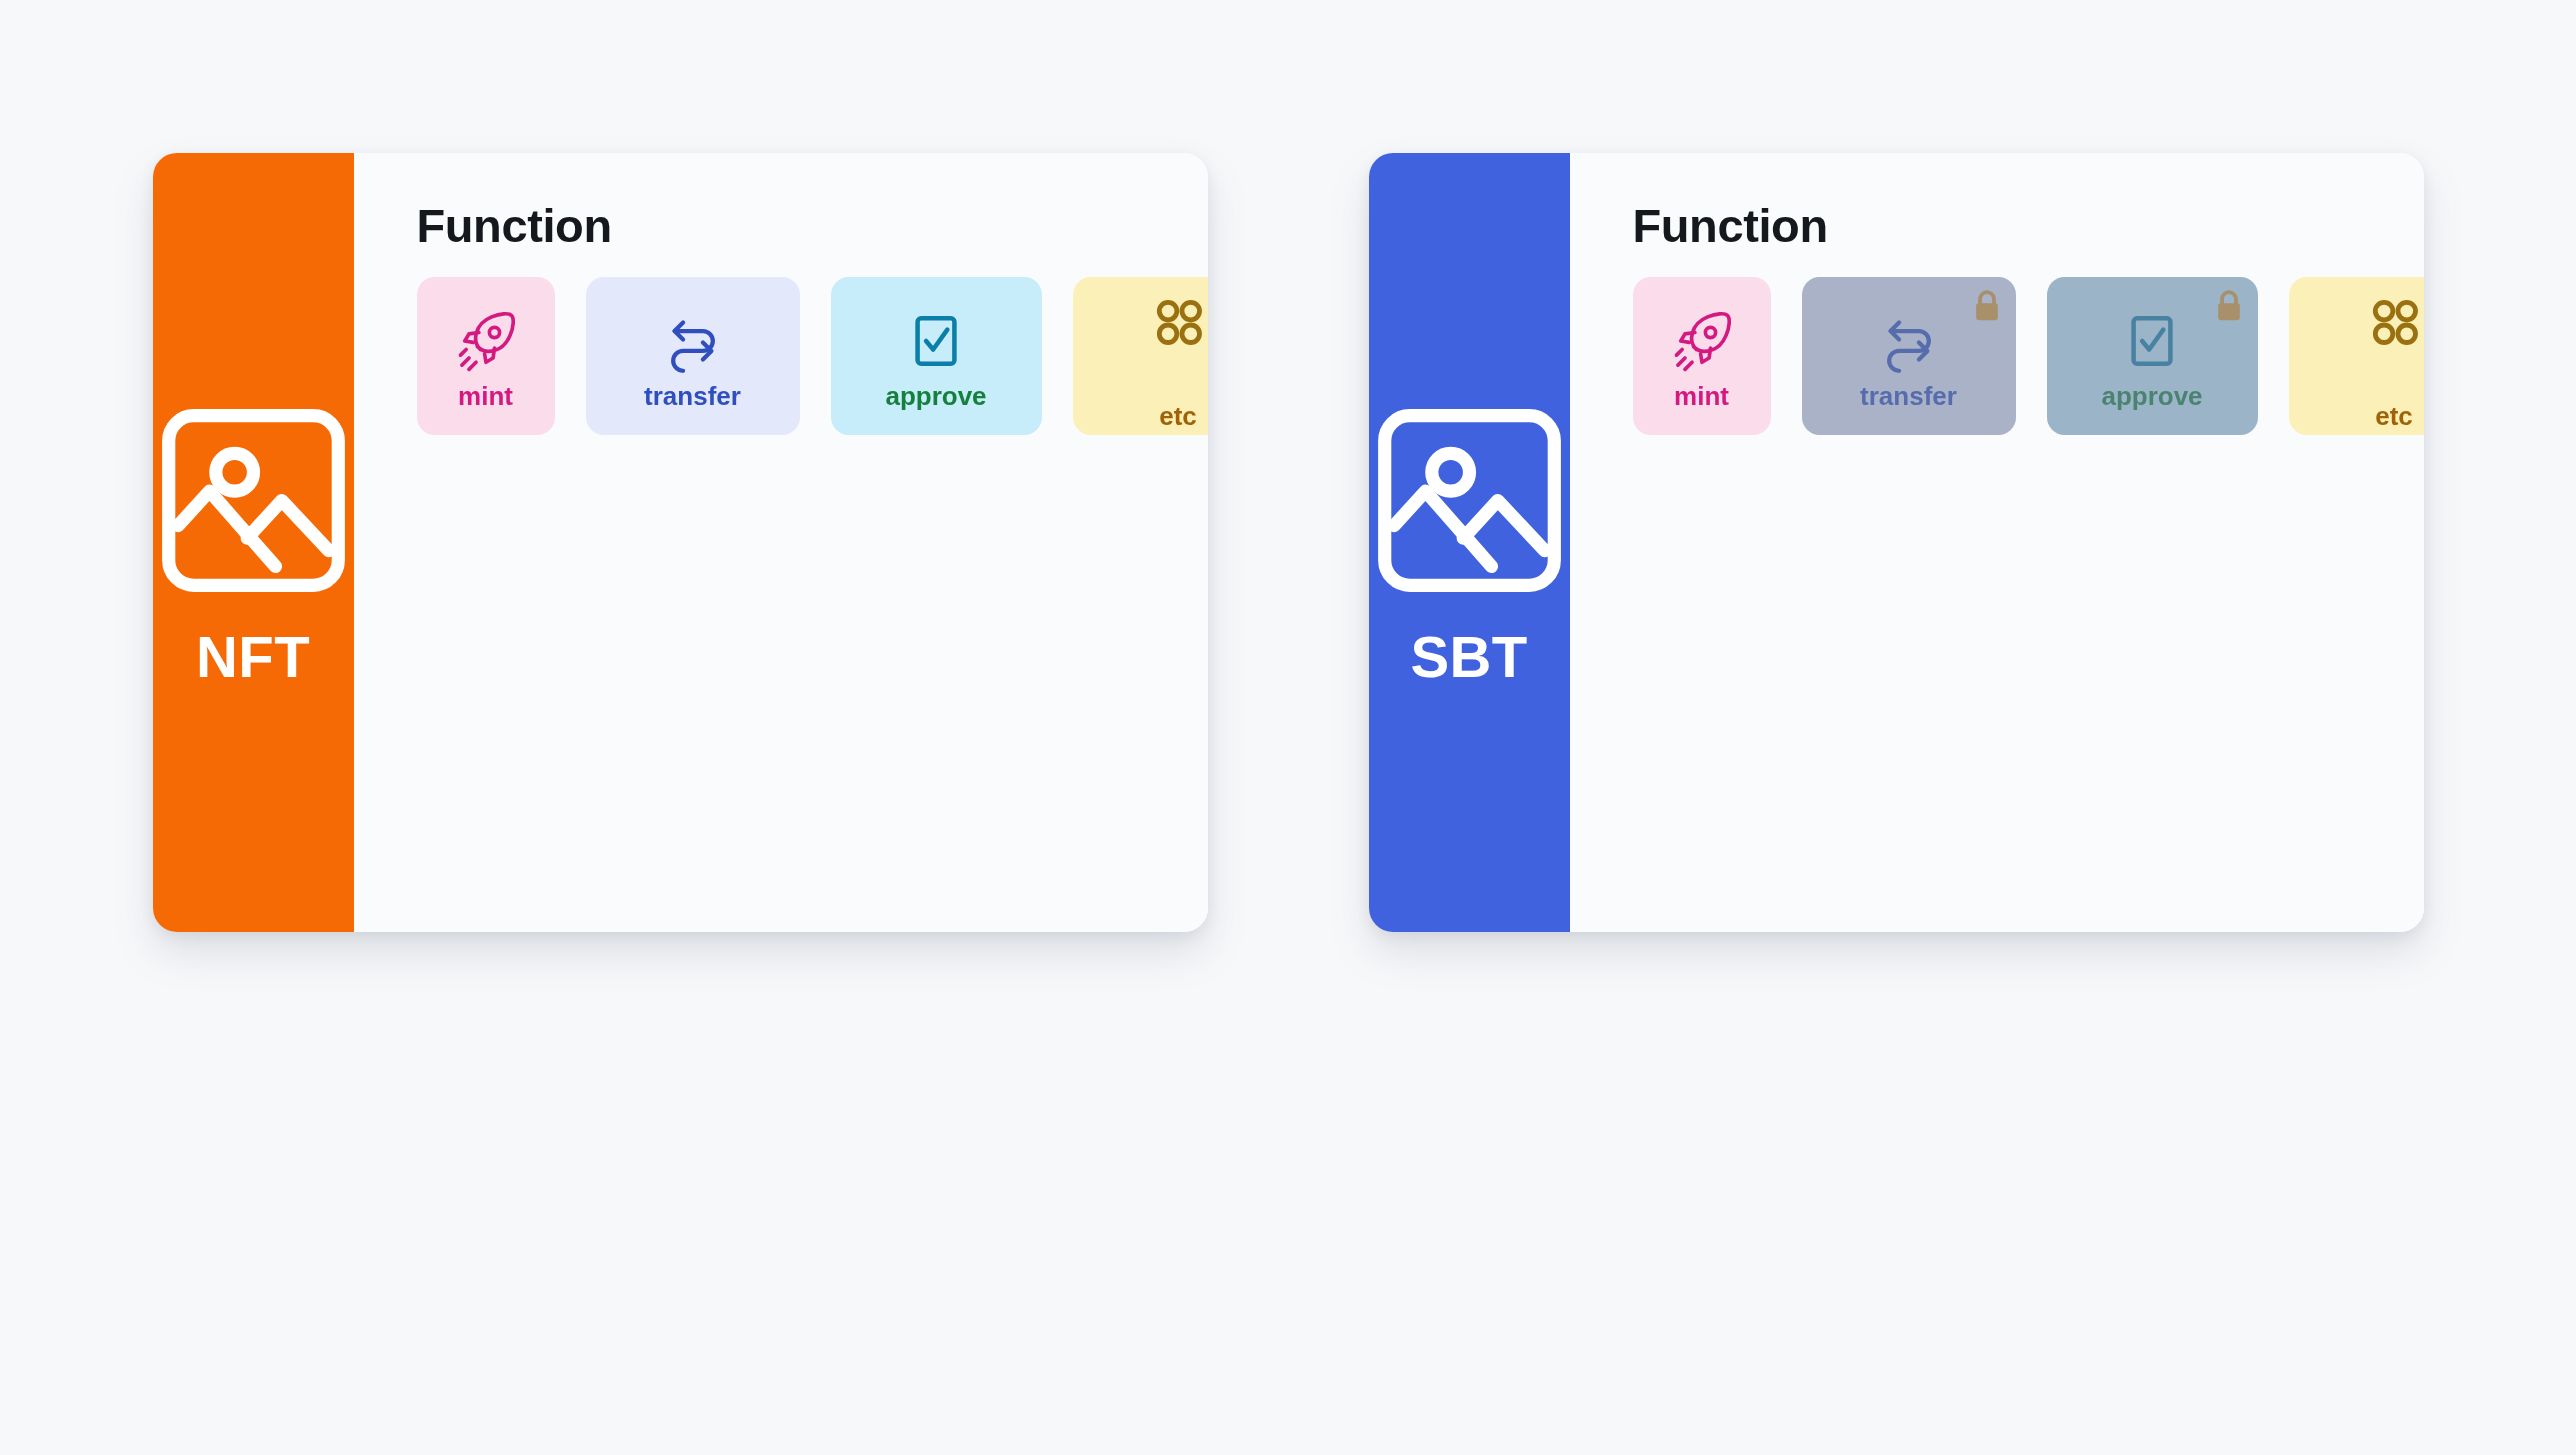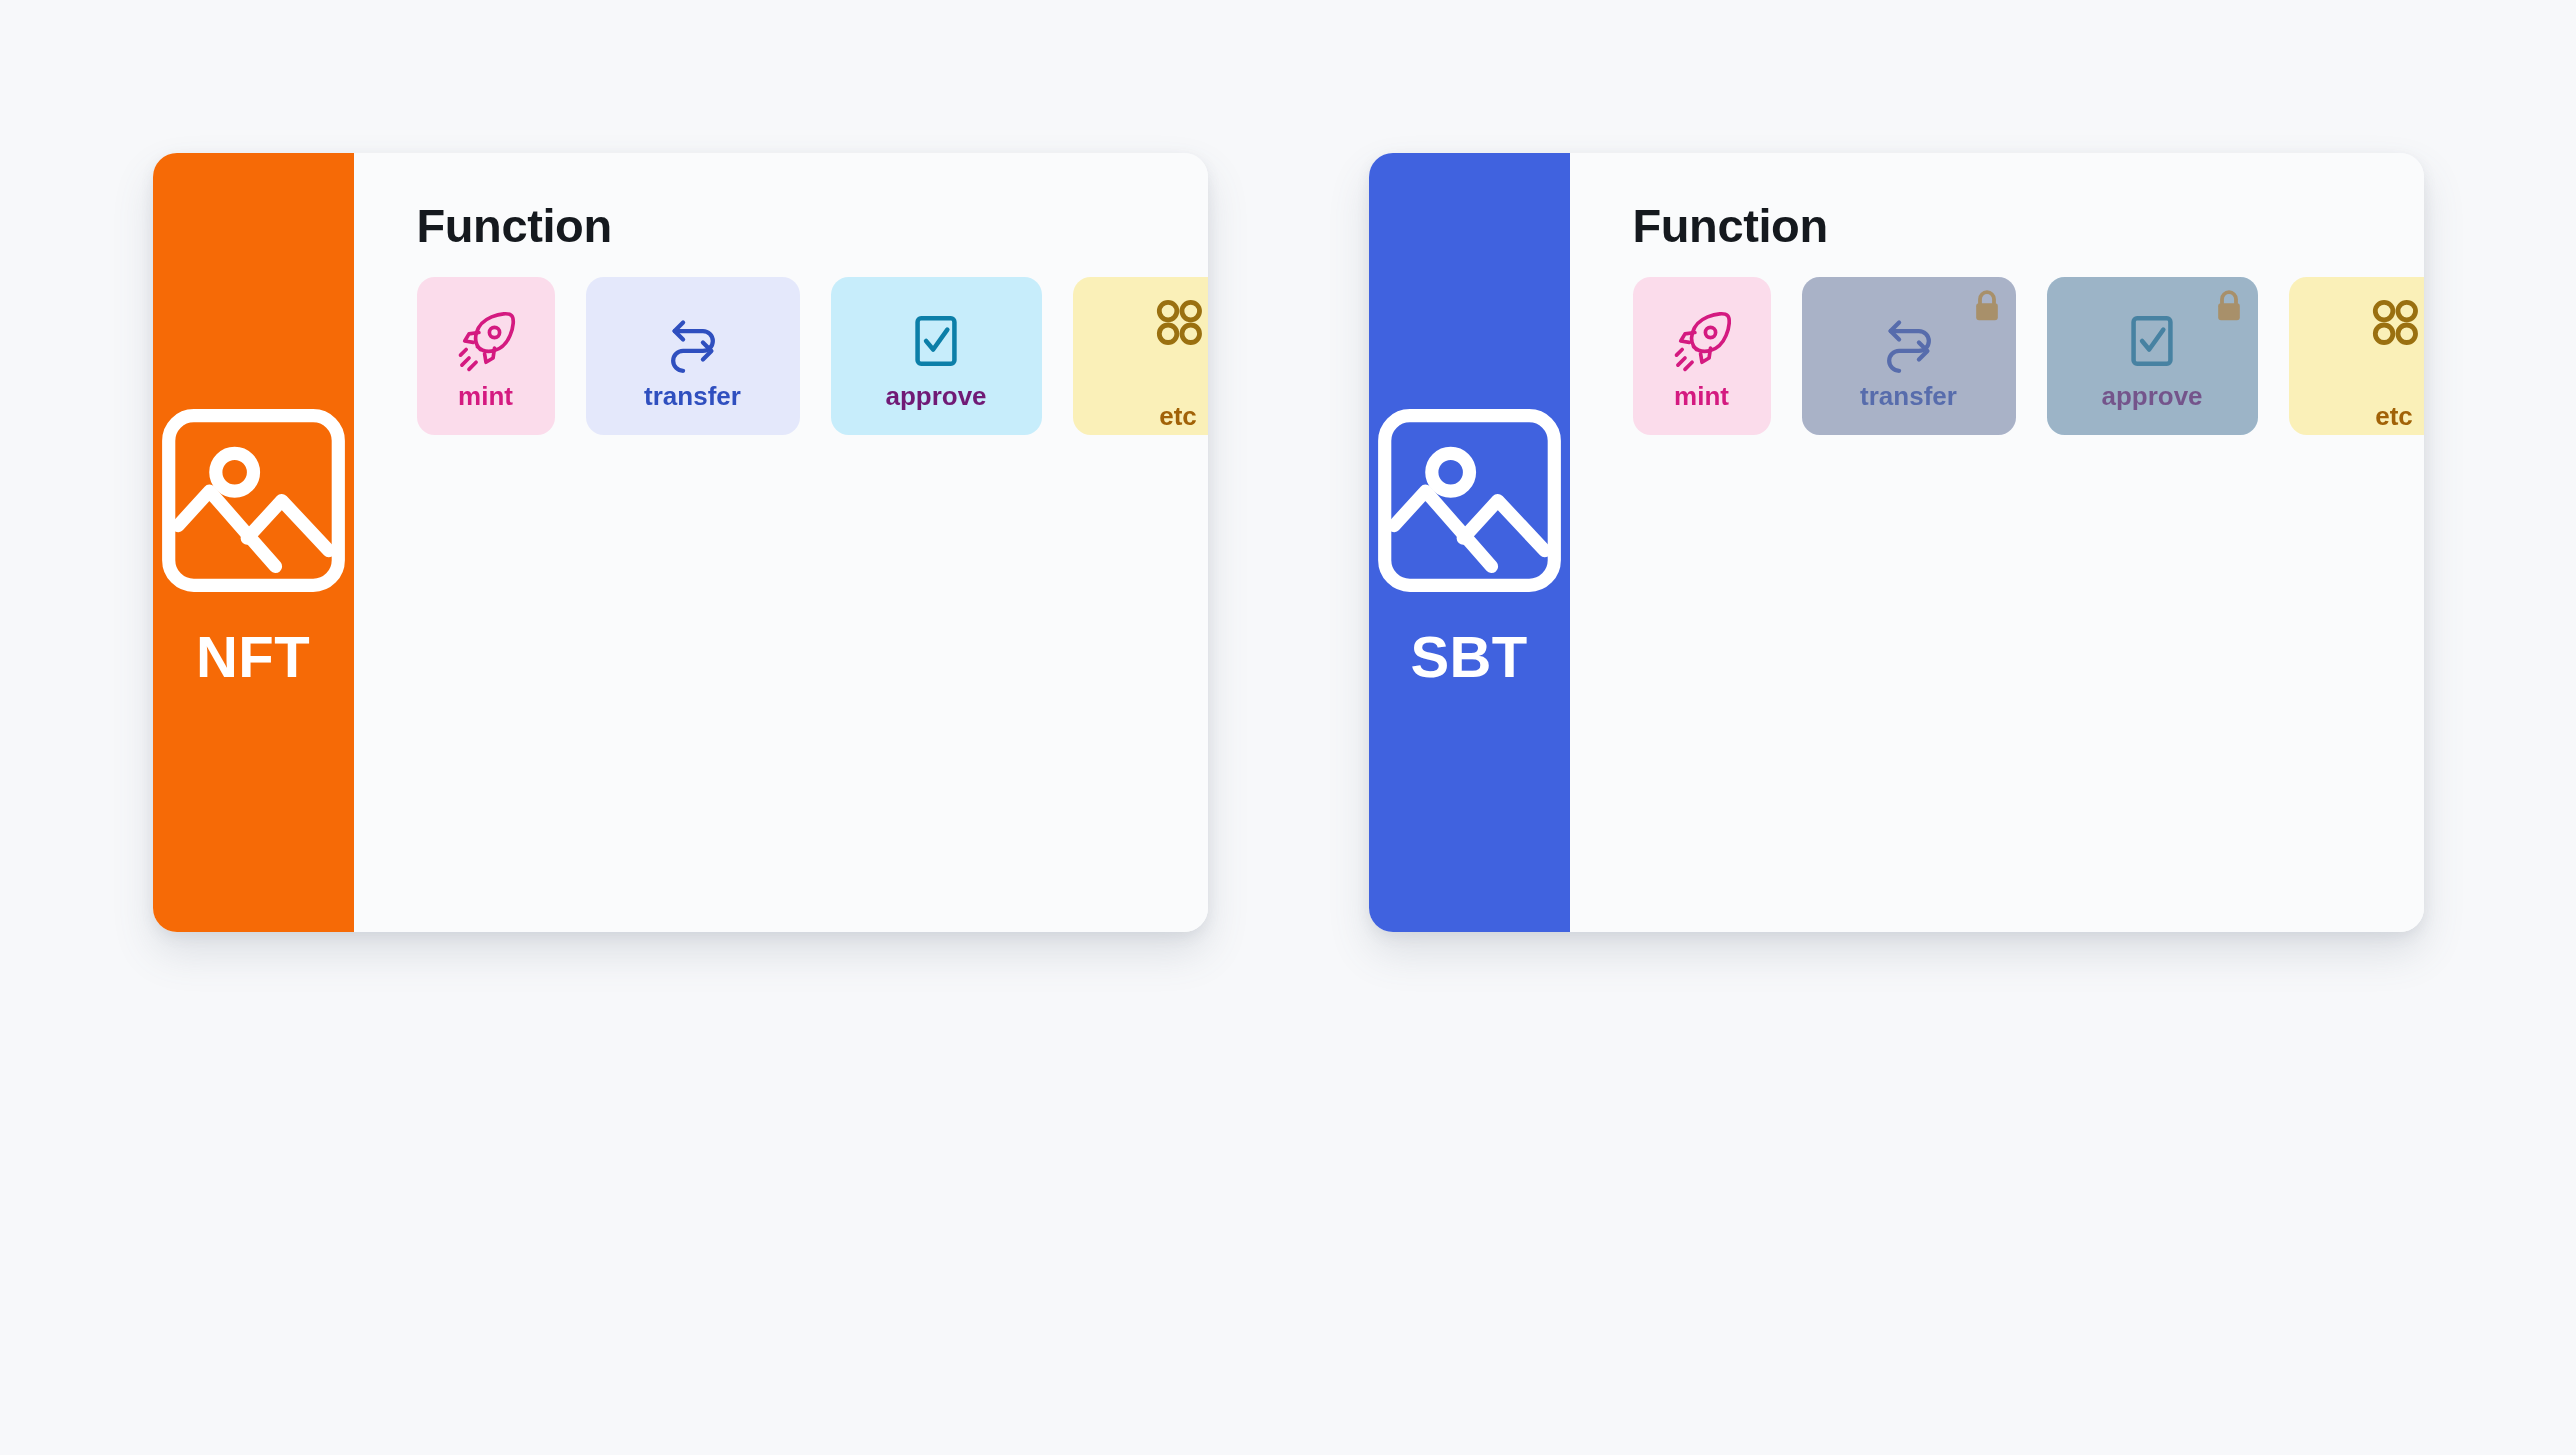--- a/index.html
+++ b/index.html
@@ -117,21 +117,21 @@
     line-height: 1;
     white-space: nowrap;
   }
 
   
   .v-mint     { background: #FBDCEB; }
   .v-mint .fn-label { color: #D41A80; }
   .v-transfer { background: #E4E8FB; }
   .v-transfer .fn-label { color: #2F4FBF; }
   .v-approve  { background: #C7EDFB; }
-  .v-approve .fn-label { color: #701a75; }
+  .v-approve .fn-label { color: #15803d; }
   .v-etc      { background: #FAF0B8; }
   .v-etc .fn-label { color: #a16207; margin-top: 40px; }
 
   
   .w-mint     { width: 138px; }
   .w-transfer { width: 214px; }
   .w-approve  { width: 211px; }
   .w-etc      { width: 211px; }
 
   

